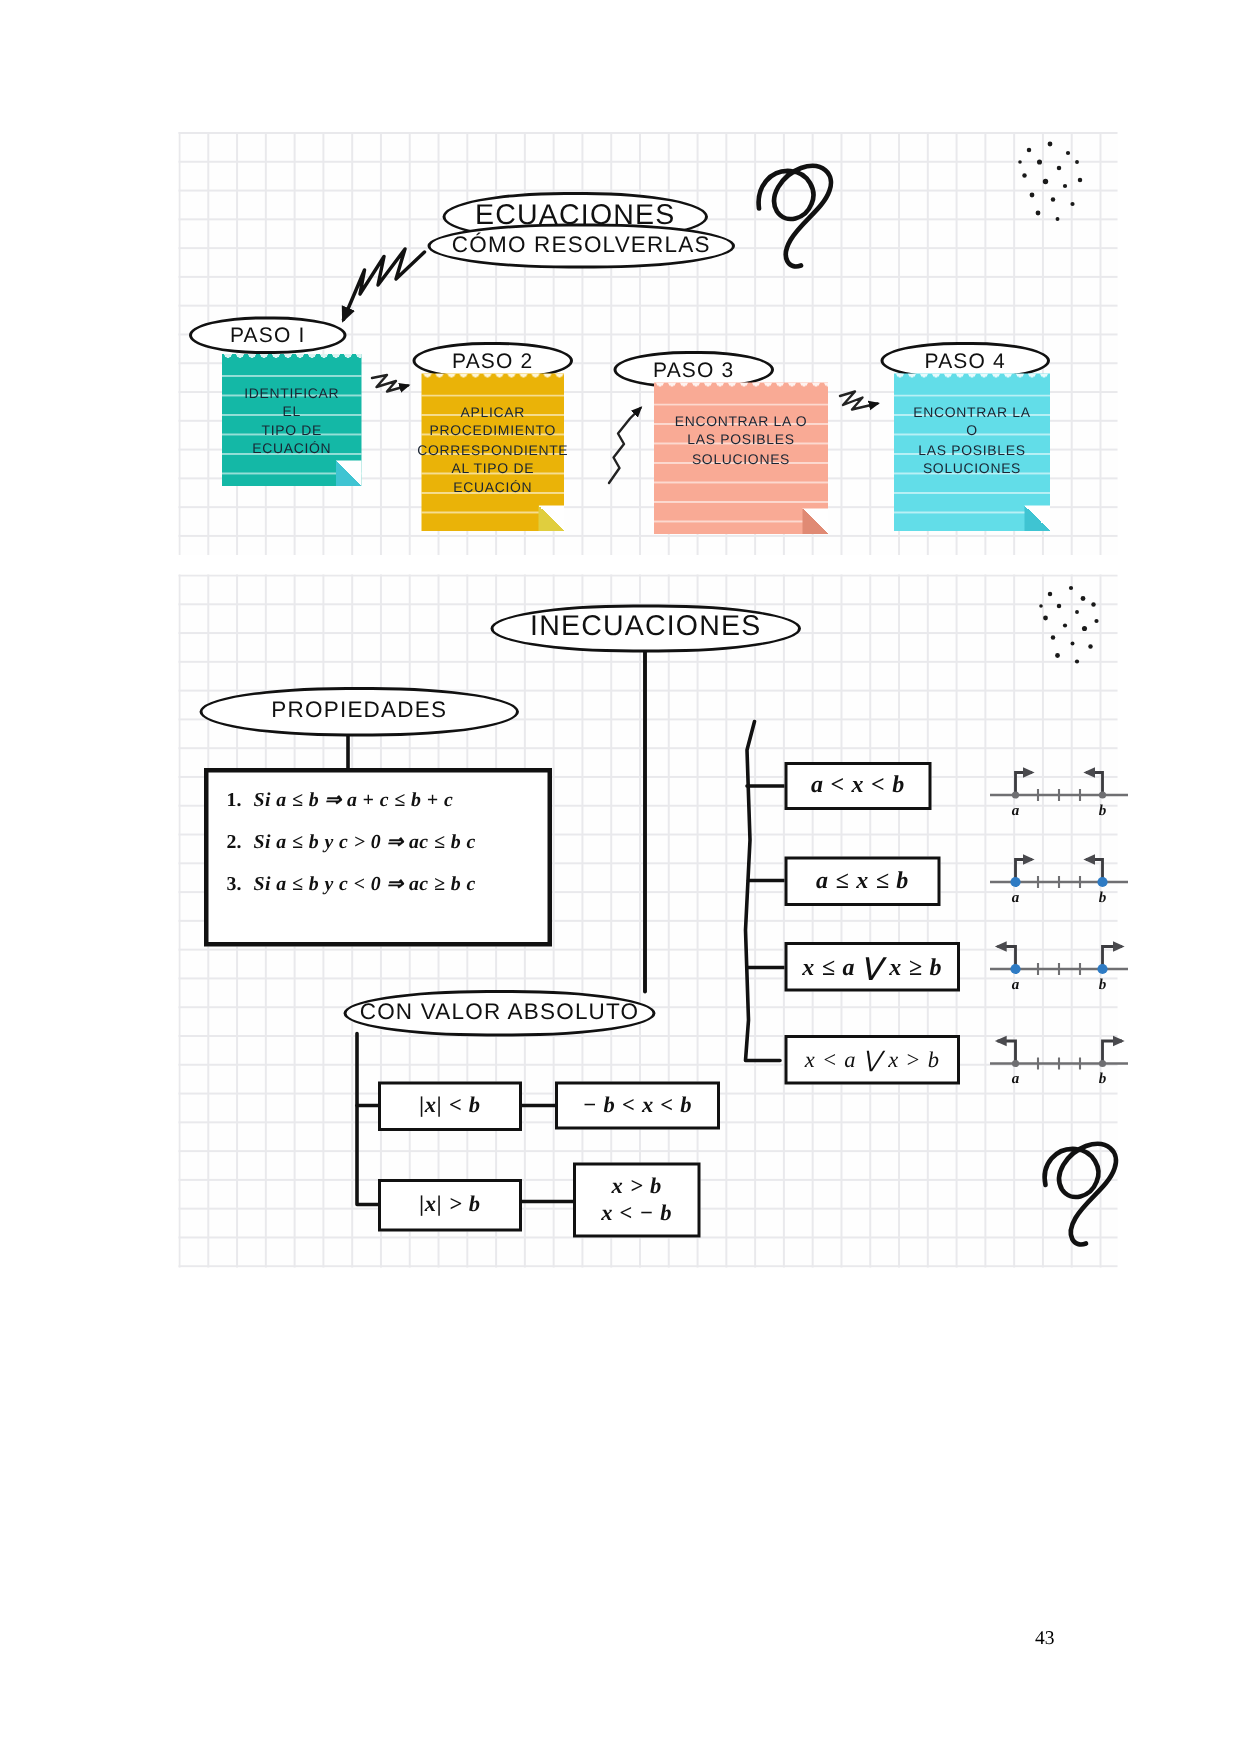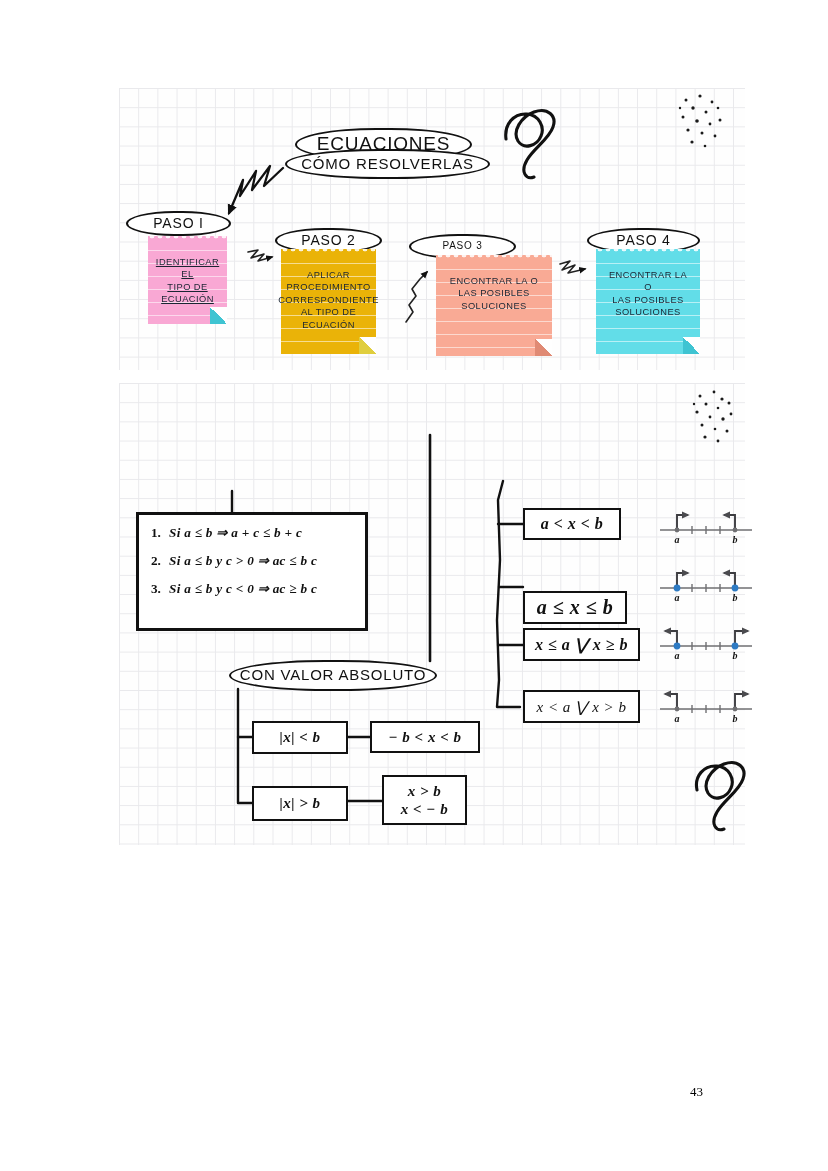--- a/index.html
+++ b/index.html
@@ -34,21 +34,21 @@
     letter-spacing:.8px;
     white-space:nowrap;
     box-sizing:border-box;
   }
   .pill span{display:block;transform:translateY(-1px);}
 
   #pill-ecuaciones{left:295px;top:100px;width:177px;height:33px;font-size:19px;margin-top:28px;}
   #pill-como{left:285px;top:149px;width:205px;height:30px;font-size:15px;}
   #pill-paso1{left:126px;top:211px;width:105px;height:25px;font-size:14px;}
   #pill-paso2{left:275px;top:228px;width:107px;height:25px;font-size:14px;}
-  #pill-paso3{left:409px;top:234px;width:107px;height:25px;font-size:10px;}
+  #pill-paso3{left:409px;top:234px;width:107px;height:25px;font-size:14px;}
   #pill-paso4{left:587px;top:228px;width:113px;height:25px;font-size:14px;}
 
   #pill-inecuaciones{left:327px;top:403px;width:207px;height:32px;font-size:19px;}
   #pill-propiedades{left:133px;top:458px;width:213px;height:33px;font-size:15px;}
   #pill-repgrafica{left:503px;top:458px;width:231px;height:32px;font-size:15px;}
   #pill-valorabs{left:229px;top:660px;width:208px;height:31px;font-size:15px;}
 
   
   .note{
     position:absolute;box-sizing:border-box;
@@ -69,21 +69,21 @@
   
   .note .rules{
     position:absolute;left:0;right:0;top:14px;bottom:0;z-index:1;
     background-image:linear-gradient(to bottom, rgba(255,255,255,.55) 1px, transparent 1px);
     background-size:100% 13px;
   }
   
   .note .fold{
     position:absolute;right:0;bottom:0;width:17px;height:17px;z-index:4;
   }
-  #note1{left:148px;top:236px;width:79px;height:88px;background:#f9a8d4;text-decoration:underline;}
+  #note1{left:148px;top:236px;width:93px;height:88px;background:#14b8a6;}
   #note1 .fold{background:linear-gradient(225deg,#ffffff 50%, #3FC4D2 50%);}
   #note2{left:281px;top:249px;width:95px;height:105px;background:#eab308;}
   #note2 .fold{background:linear-gradient(225deg,#ffffff 50%, #E0CE3E 50%);}
   #note3{left:436px;top:255px;width:116px;height:101px;background:#F9AA95;}
   #note3 .fold{background:linear-gradient(225deg,#ffffff 50%, #E08A74 50%);}
   #note4{left:596px;top:249px;width:104px;height:105px;background:#62DDE8;}
   #note4 .fold{background:linear-gradient(225deg,#ffffff 50%, #3FC4D2 50%);}
 
   
   #props-box{
@@ -102,21 +102,21 @@
   
   .fbox{
     position:absolute;box-sizing:border-box;
     border:2.1px solid #111;background:#fff;color:#111;
     display:flex;align-items:center;justify-content:center;
     font-family:"Liberation Serif",serif;
     font-weight:bold;font-style:italic;
     letter-spacing:.5px;white-space:pre-line;text-align:center;
   }
   #f-lt{left:523px;top:508px;width:98px;height:32px;font-size:16px;}
-  #f-le{left:523px;top:571px;width:104px;height:33px;font-size:20px;margin-top:20px;}
+  #f-le{left:523px;top:571px;width:104px;height:33px;font-size:16px;}
   #f-or-le{left:523px;top:628px;width:117px;height:33px;font-size:16px;}
   #f-or-lt{left:523px;top:690px;width:117px;height:33px;font-size:15px;font-weight:normal;font-family:Liberation Serif, serif;}
 
   #f-absl{left:252px;top:721px;width:96px;height:33px;font-size:15px;}
   #f-absl-r{left:370px;top:721px;width:110px;height:32px;font-size:15px;}
   #f-absg{left:252px;top:786px;width:96px;height:35px;font-size:15px;}
   #f-absg-r{left:382px;top:775px;width:85px;height:50px;font-size:15px;line-height:18px;}
 
   
   #ink{position:absolute;left:0;top:0;width:828px;height:1171px;pointer-events:none;}
@@ -284,21 +284,27 @@
     <div class="fold"></div>
   </div>
   <div class="note" id="note4">
     <div class="rules"></div>
     <div class="txt">ENCONTRAR LA O
 LAS POSIBLES
 SOLUCIONES</div>
     <div class="fold"></div>
   </div>
 
-
+  <div class="pill" id="pill-inecuaciones">
+    <span>INECUACIONES</span>
+  </div>
+
+  <div class="pill" id="pill-propiedades">
+    <span>PROPIEDADES</span>
+  </div>
 
   <div id="props-box">
     <div class="prop-row">
       <div class="prop-num">1.</div>
       <div class="prop-txt">Si a ≤ b ⇒ a + c ≤ b + c</div>
     </div>
     <div class="prop-row">
       <div class="prop-num">2.</div>
       <div class="prop-txt">Si a ≤ b y c &gt; 0 ⇒ ac ≤ b c</div>
     </div>

